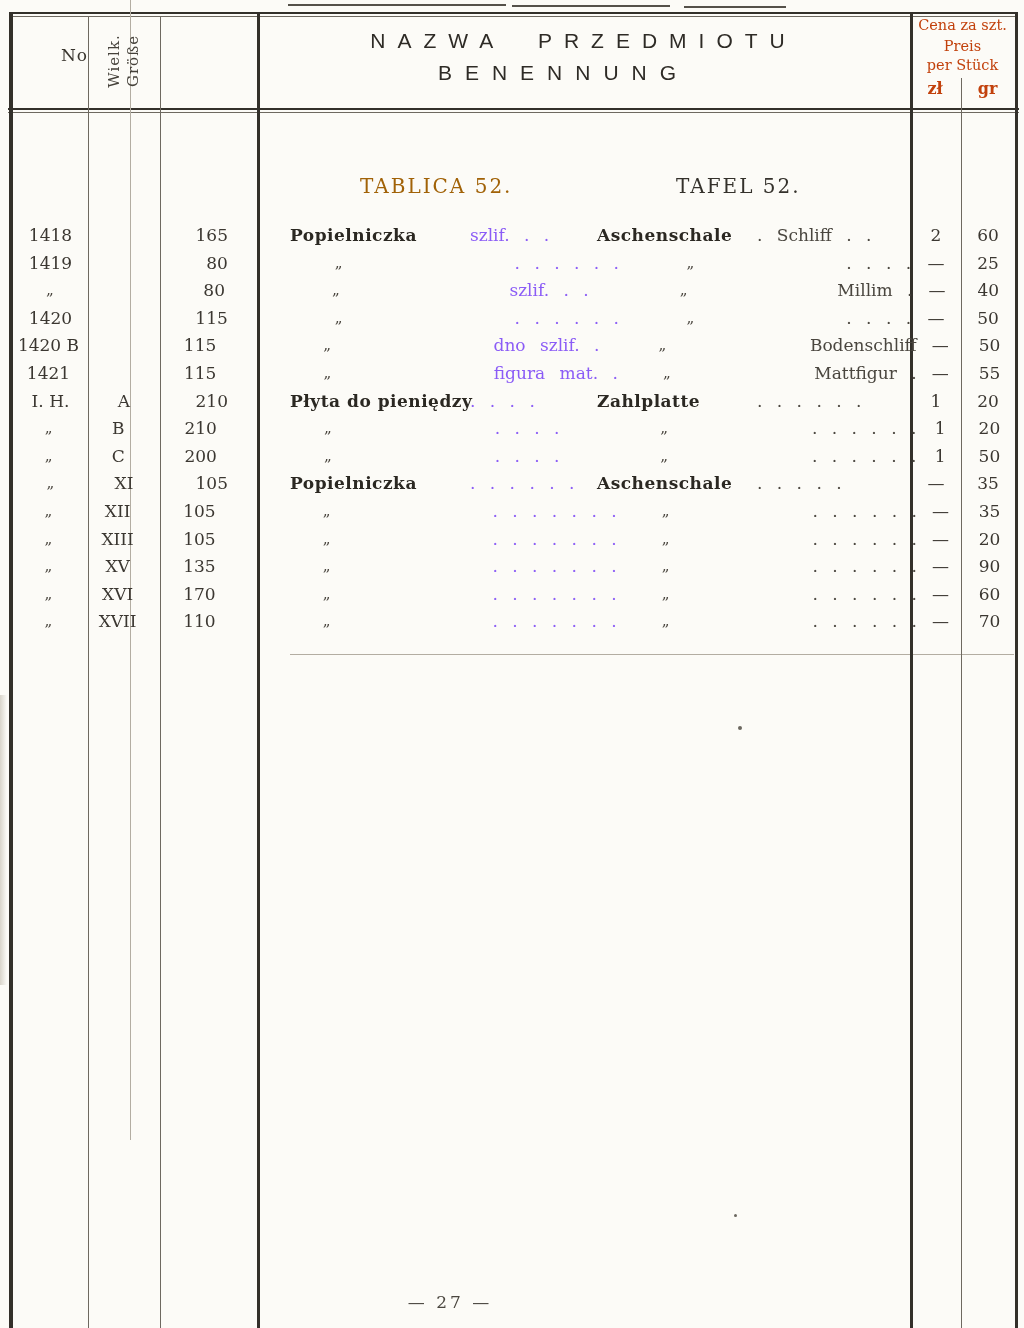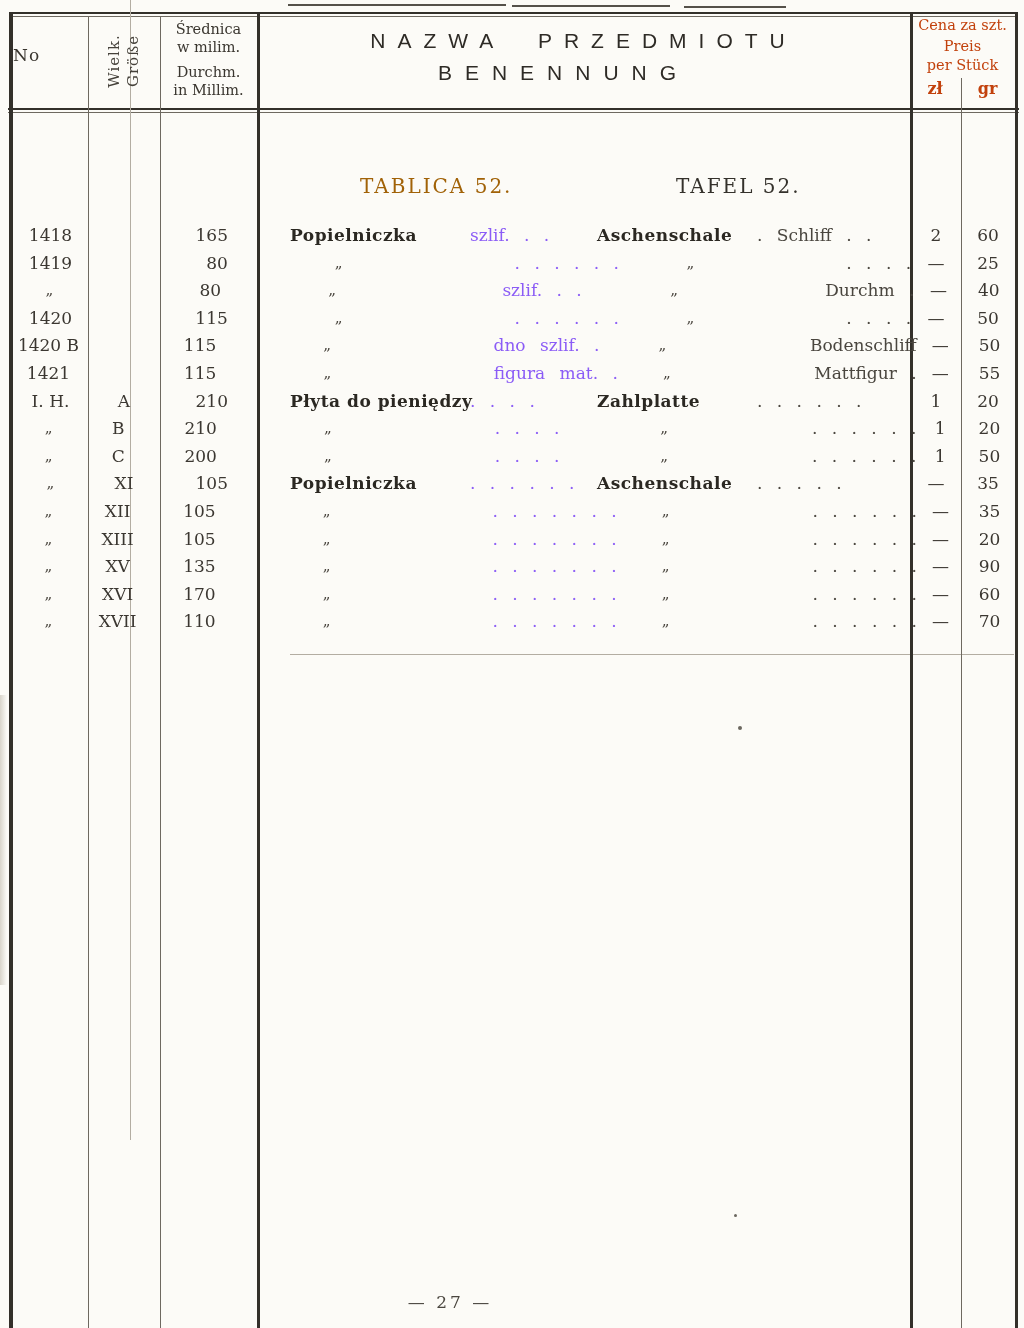--- a/index.html
+++ b/index.html
@@ -10,21 +10,21 @@
     font-family:"DejaVu Serif","Liberation Serif",serif;
     color:#33302a;
     overflow:hidden;
   }
   .rule{position:absolute;background:#33302a;}
   .rule.thin{background:#6e6960;}
   .rule.faint{background:#b3ada2;}
   .artifact{position:absolute;background:#55514a;}
 
   
-  .h-no{position:absolute;left:13px;top:45px;width:75px;text-align:left;
+  .h-no{position:absolute;left:13px;top:45px;width:75px;text-align:right;
         font-size:17px;letter-spacing:1px;color:#3a362f;}
   .h-size{position:absolute;left:88px;top:22px;width:72px;height:78px;}
   .vtext{position:absolute;left:50%;top:50%;
          transform:translate(-50%,-50%) rotate(-90deg);
          white-space:nowrap;font-size:15px;color:#45413a;}
   .vtext span{display:block;line-height:19px;letter-spacing:1px;text-align:center;}
   .h-diam{position:absolute;left:160px;top:20px;width:97px;text-align:center;
           font-size:14.5px;color:#3a362f;}
   .h-diam span{display:block;line-height:18px;}
   .h-diam span:nth-child(3){margin-top:7px;}
@@ -97,26 +97,20 @@
 
   <div class="h-no">No</div>
 
   <div class="h-size">
     <div class="vtext">
       <span>Wielk.</span>
       <span>Größe</span>
     </div>
   </div>
 
-  <div class="h-diam">
-    <span>Średnica</span>
-    <span>w milim.</span>
-    <span>Durchm.</span>
-    <span>in Millim.</span>
-  </div>
 
   <div class="h-name">
     <div class="l1">NAZWA PRZEDMIOTU</div>
     <div class="l2">BENENNUNG</div>
   </div>
 
   <div class="h-price">
     <span class="pl1">Cena za szt.</span>
     <span class="pl2">Preis</span>
     <span class="pl3">per Stück</span>
@@ -152,21 +146,21 @@
         <span class="c-zl">—</span>
         <span class="c-gr">25</span>
       </div>
       <div class="row">
         <span class="c-no ditto">„</span>
         <span class="c-size"></span>
         <span class="c-diam">80</span>
         <span class="c-plname ditto">„</span>
         <span class="c-plrest">szlif. .  .</span>
         <span class="c-dename ditto">„</span>
-        <span class="c-derest">Durchm   .</span>
+        <span class="c-derest">Millim   .</span>
         <span class="c-zl">—</span>
         <span class="c-gr">40</span>
       </div>
       <div class="row">
         <span class="c-no">1420</span>
         <span class="c-size"></span>
         <span class="c-diam">115</span>
         <span class="c-plname ditto">„</span>
         <span class="c-plrest">. . . . . .</span>
         <span class="c-dename ditto">„</span>

